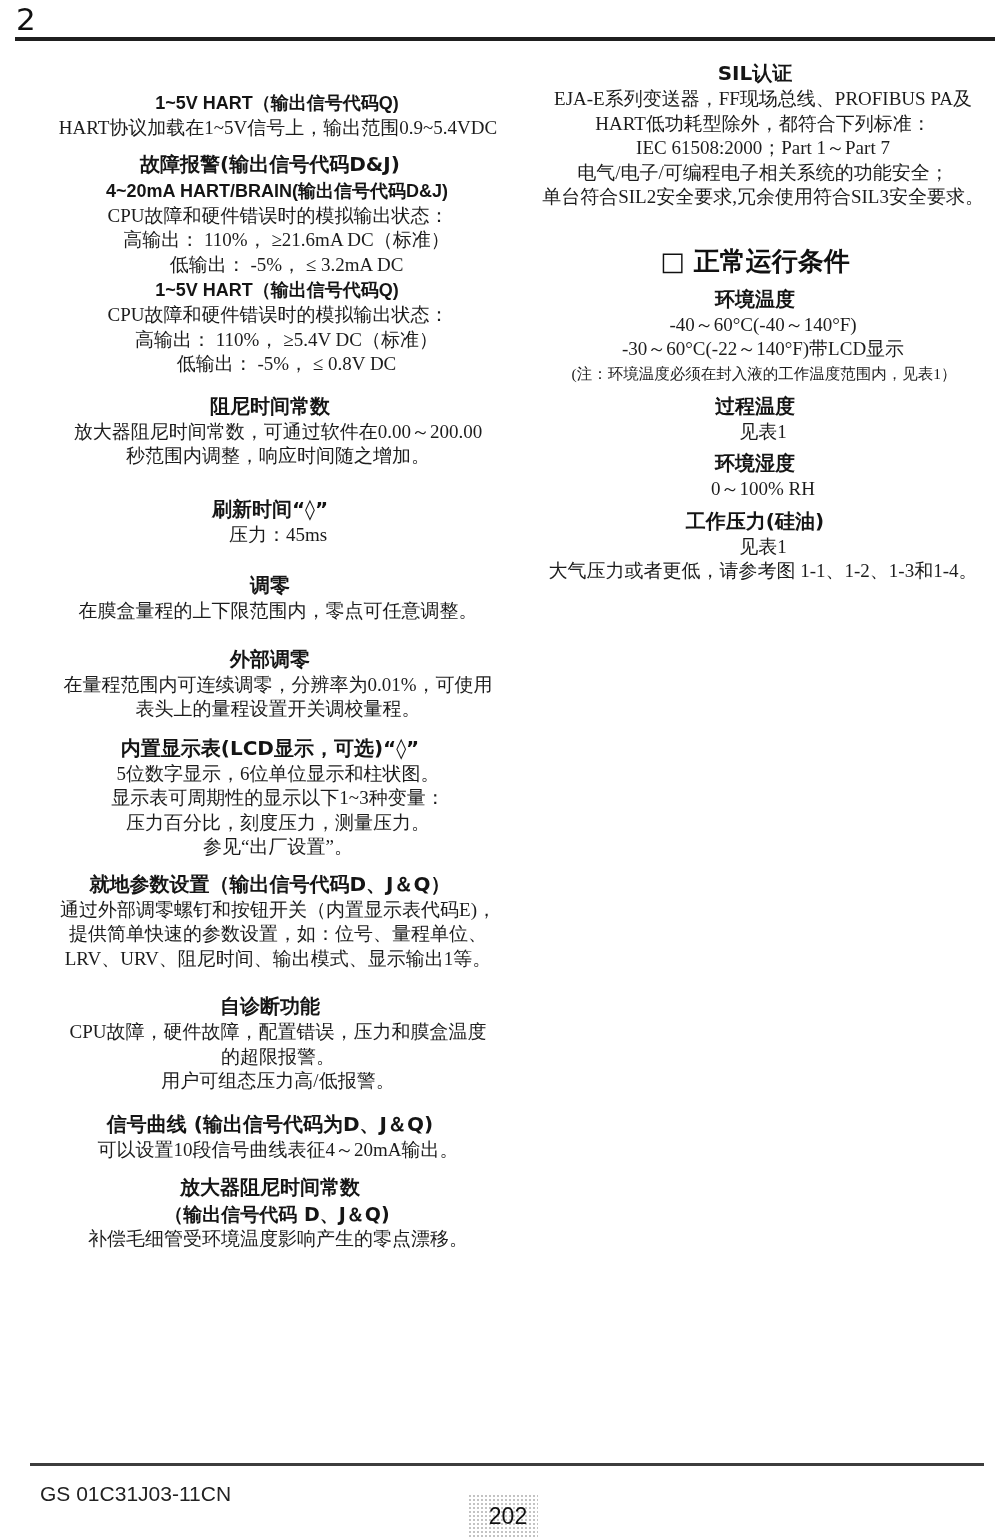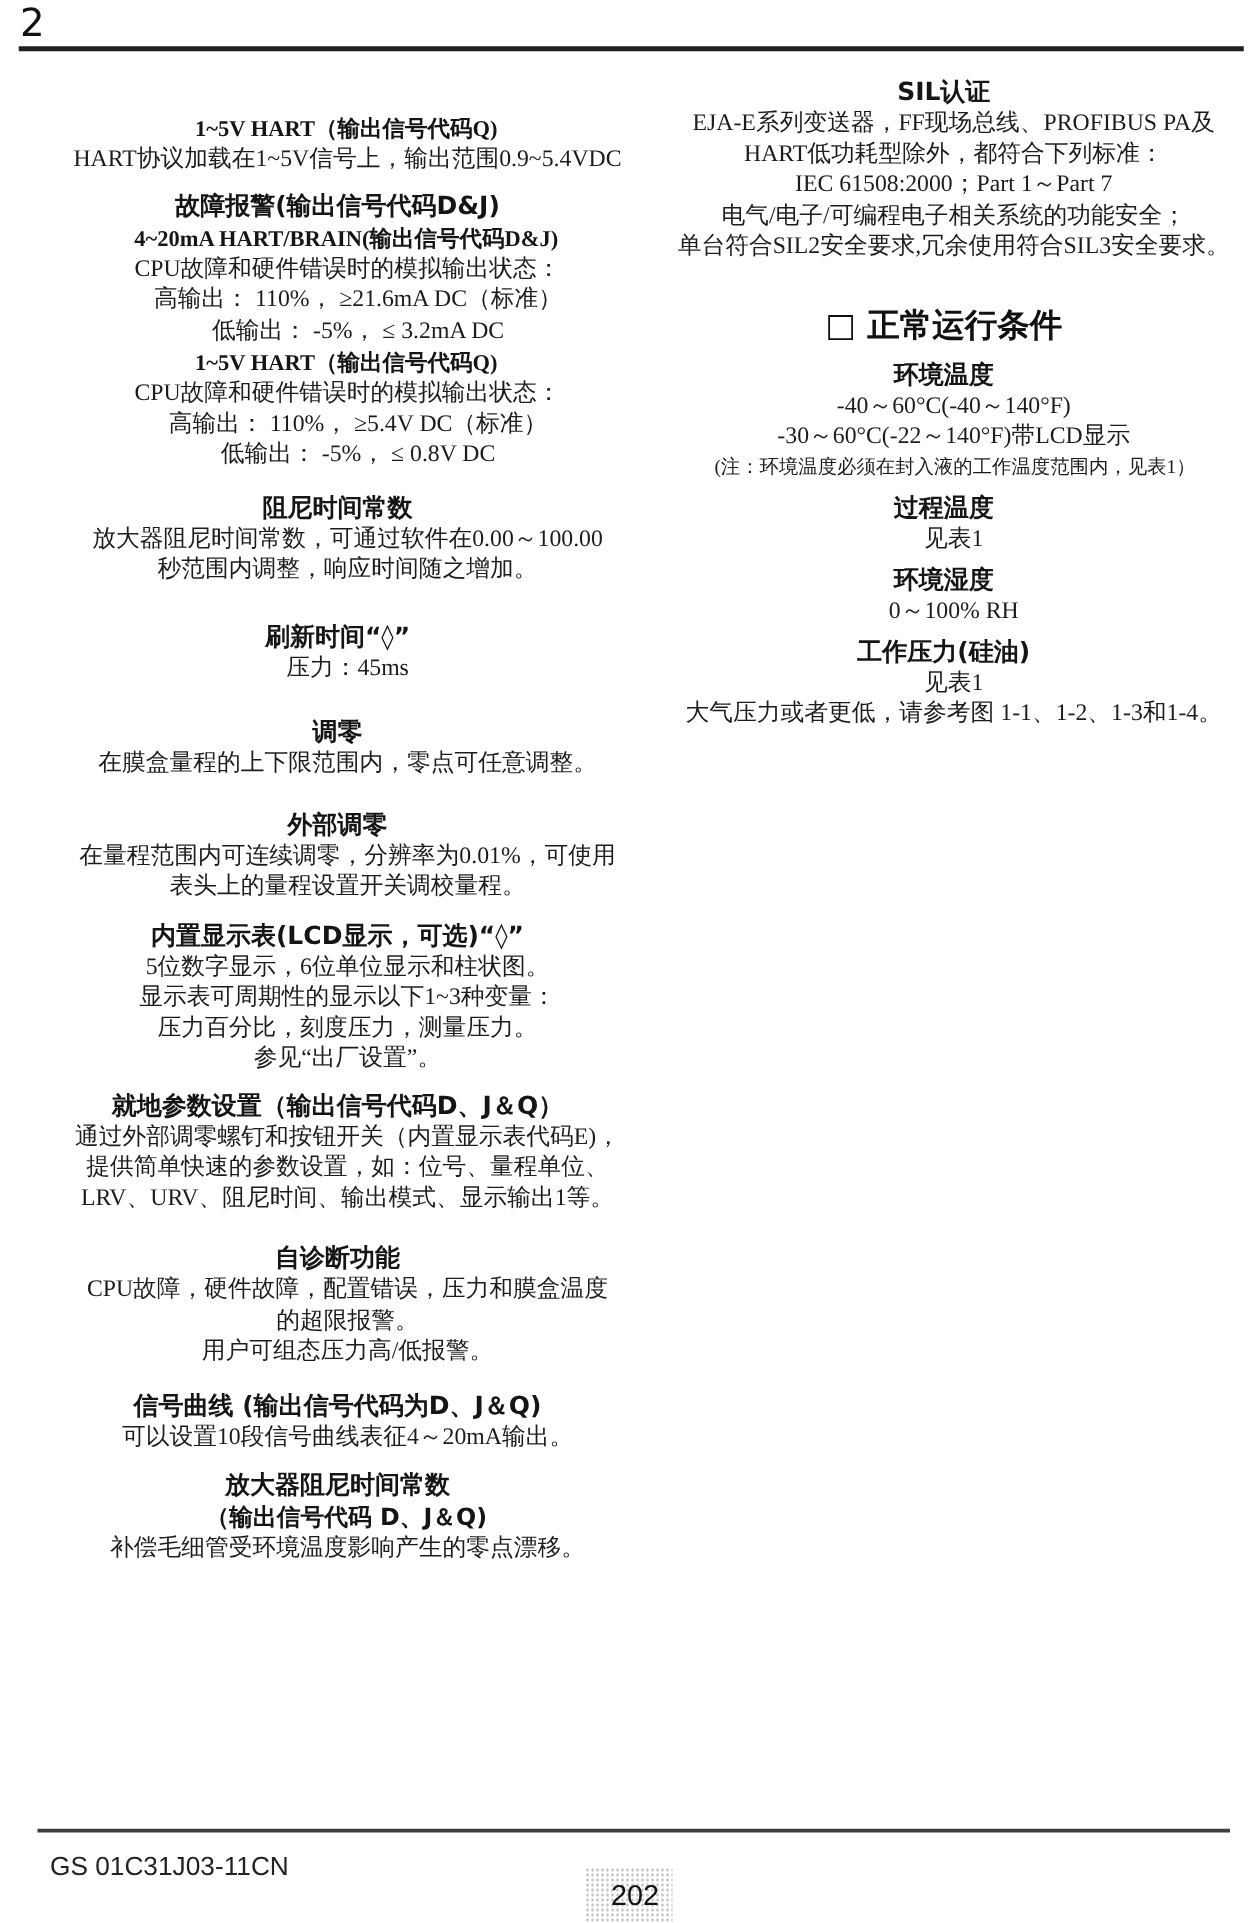--- a/index.html
+++ b/index.html
@@ -30,21 +30,21 @@
     font-family:"DejaVu Sans","Liberation Sans",sans-serif;
     font-weight:bold;font-size:20px;line-height:27px;color:#151515;
     white-space:nowrap;
   }
   .h2{
     font-family:"DejaVu Sans","Liberation Sans",sans-serif;
     font-weight:bold;font-size:19px;line-height:26px;color:#151515;
     margin-left:14px;white-space:nowrap;
   }
   .sh{
-    font-family:Liberation Serif, serif;
+    font-family:Liberation Sans, sans-serif;
     font-weight:bold;font-size:18px;line-height:26px;color:#151515;
     margin-left:14px;white-space:nowrap;letter-spacing:0px;
   }
   .b{
     font-size:19px;line-height:24.5px;color:#1c1c1c;
     margin-left:16px;white-space:nowrap;
   }
   .b2{
     font-size:19px;line-height:24.5px;color:#1c1c1c;
     margin-left:33px;white-space:nowrap;
@@ -102,21 +102,21 @@
       <div class="b2">高输出： 110%， ≥21.6mA DC（标准）</div>
       <div class="b2">低输出： -5%， ≤ 3.2mA DC</div>
       <div class="sh">1~5V HART（输出信号代码Q)</div>
       <div class="b">CPU故障和硬件错误时的模拟输出状态：</div>
       <div class="b2">高输出： 110%， ≥5.4V DC（标准）</div>
       <div class="b2">低输出： -5%， ≤ 0.8V DC</div>
     </div>
 
     <div class="sec" style="margin-top:16px">
       <div class="h">阻尼时间常数</div>
-      <div class="b">放大器阻尼时间常数，可通过软件在0.00～100.00</div>
+      <div class="b">放大器阻尼时间常数，可通过软件在0.00～200.00</div>
       <div class="b">秒范围内调整，响应时间随之增加。</div>
     </div>
 
     <div class="sec" style="margin-top:27px">
       <div class="h">刷新时间“◊”</div>
       <div class="b">压力：45ms</div>
     </div>
 
     <div class="sec" style="margin-top:25px">
       <div class="h">调零</div>

